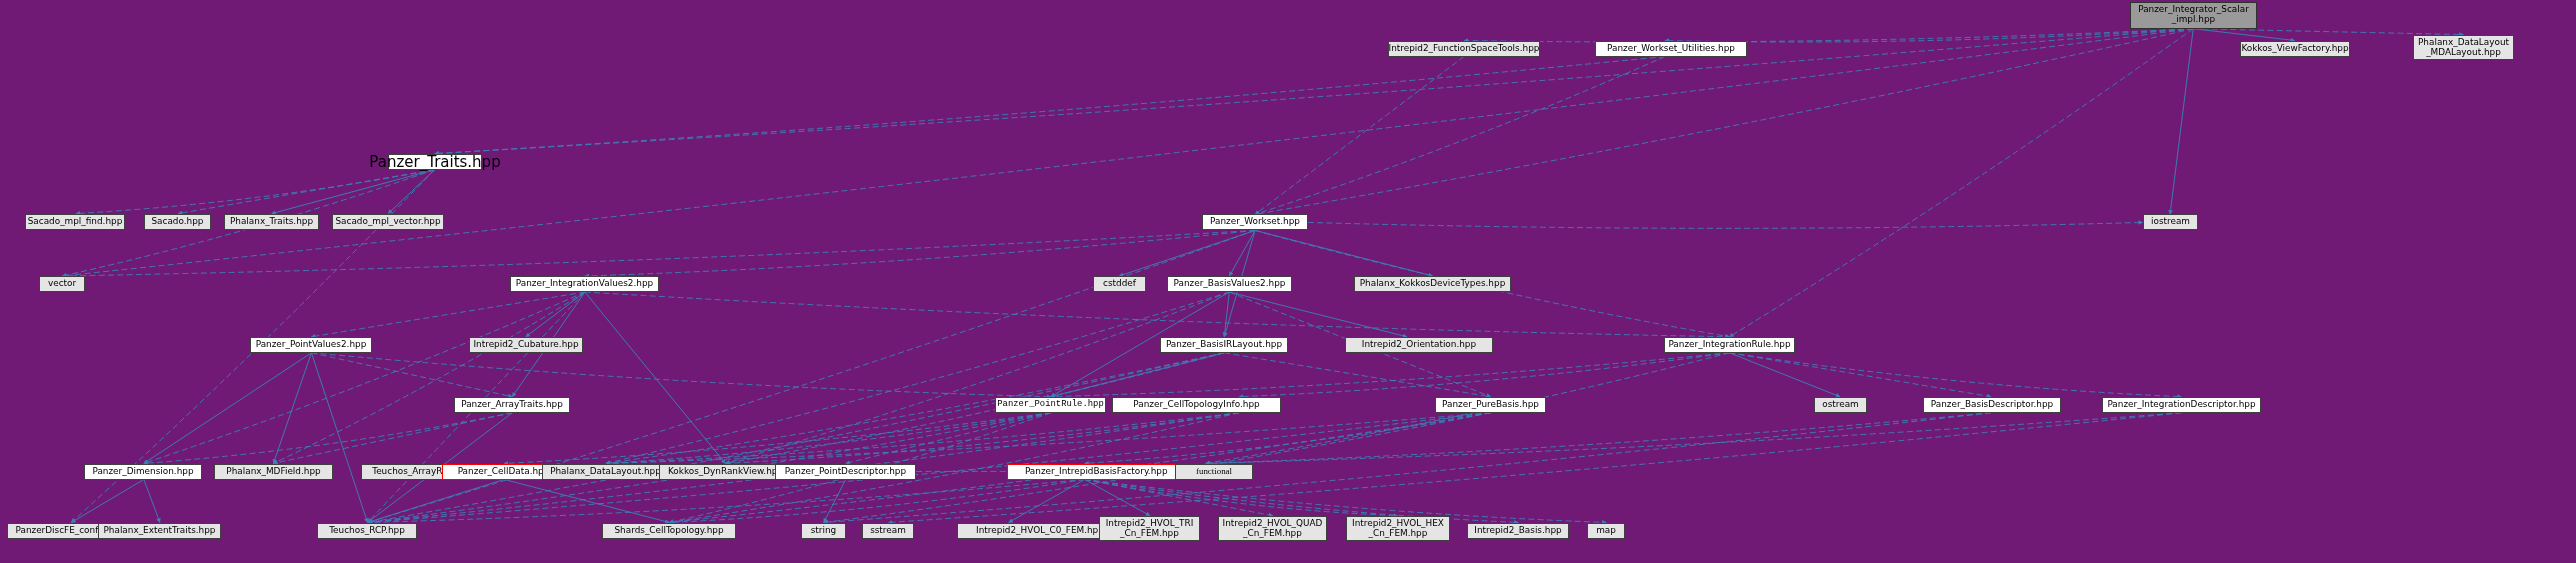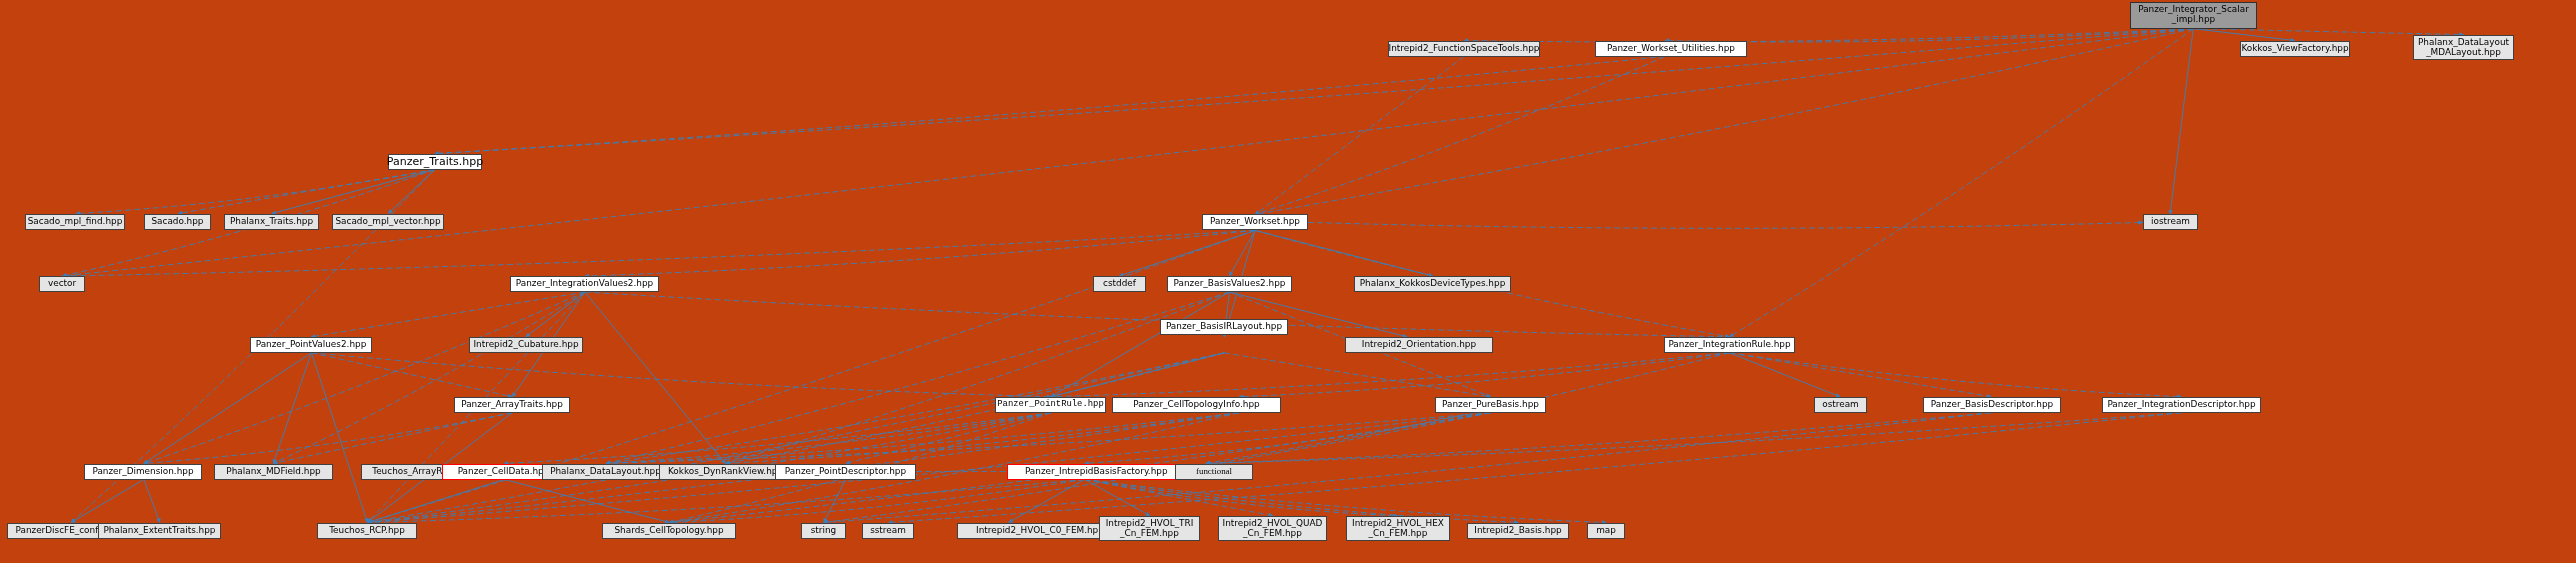--- a/index.html
+++ b/index.html
@@ -1,18 +1,18 @@
 <!DOCTYPE html>
 <html style="font-size:13.5px"><head>
 <meta charset="utf-8">
 <title>Panzer_Integrator_Scalar_impl.hpp include dependency graph</title>
 <style>
   html,body{margin:0;padding:0;background:#ffffff;}
   #canvas{position:relative;width:2576px;height:563px;overflow:hidden;
-          font-family:"DejaVu Sans","Liberation Sans",sans-serif;background:#c2410c;}
+          font-family:"DejaVu Sans","Liberation Sans",sans-serif;background:#701a75;}
   #edges{position:absolute;left:0;top:0;width:2576px;height:563px;}
   .node{position:absolute;box-sizing:border-box;display:flex;align-items:center;
         justify-content:center;text-align:center;background:#e5e5e5;
         border:0.8px solid #404040;color:#000;line-height:1.12;
         white-space:pre-line;padding:0.8px 2.5px;}
   .node.white{background:#ffffff;border:0.8px solid #404040;}
   .node.root{background:#9a9a9a;border:0.8px solid #303030;}
   .node.red{background:#ffffff;border:1.7px solid #ff0000;}
 </style>
 </head>
@@ -119,35 +119,35 @@
       <path d="M 1284.5 568 Q 859.75 607.5 435 619" fill="none" stroke="#3d7fb8" stroke-width="1.1" stroke-dasharray="7,4" marker-end="url(#ah)"></path>
     </svg>
   <div id="nodes">
       <div class="node root" style="left: 2130px; top: 1.7px; width: 127px; height: 27px; font-size: 8.9px;">Panzer_Integrator_Scalar
 _impl.hpp</div>
       <div class="node " style="left: 2240px; top: 41px; width: 110px; height: 16px; font-size: 8.9px;">Kokkos_ViewFactory.hpp</div>
       <div class="node " style="left: 2413px; top: 35px; width: 101px; height: 25px; font-size: 8.9px;">Phalanx_DataLayout
 _MDALayout.hpp</div>
       <div class="node " style="left: 1388px; top: 41px; width: 152px; height: 16px; font-size: 8.9px;">Intrepid2_FunctionSpaceTools.hpp</div>
       <div class="node white" style="left: 1595px; top: 41px; width: 152px; height: 16px; font-size: 8.9px;">Panzer_Workset_Utilities.hpp</div>
-      <div class="node white" style="left: 388px; top: 154px; width: 94px; height: 16px; font-size: 11px;">Panzer_Traits.hpp</div>
+      <div class="node white" style="left: 388px; top: 154px; width: 94px; height: 16px; font-size: 15px;">Panzer_Traits.hpp</div>
       <div class="node " style="left: 25px; top: 214px; width: 100px; height: 16px; font-size: 8.9px;">Sacado_mpl_find.hpp</div>
       <div class="node " style="left: 144px; top: 214px; width: 67px; height: 16px; font-size: 8.9px;">Sacado.hpp</div>
       <div class="node " style="left: 224px; top: 214px; width: 95px; height: 16px; font-size: 8.9px;">Phalanx_Traits.hpp</div>
       <div class="node " style="left: 332px; top: 214px; width: 112px; height: 16px; font-size: 8.9px;">Sacado_mpl_vector.hpp</div>
       <div class="node white" style="left: 1202px; top: 214px; width: 106px; height: 16px; font-size: 8.9px;">Panzer_Workset.hpp</div>
       <div class="node " style="left: 2143px; top: 214px; width: 55px; height: 16px; font-size: 8.9px;">iostream</div>
       <div class="node " style="left: 39px; top: 276px; width: 46px; height: 16px; font-size: 8.9px;">vector</div>
       <div class="node white" style="left: 510px; top: 276px; width: 149px; height: 16px; font-size: 8.9px;">Panzer_IntegrationValues2.hpp</div>
       <div class="node " style="left: 1093px; top: 276px; width: 53px; height: 16px; font-size: 8.9px;">cstddef</div>
       <div class="node white" style="left: 1167px; top: 276px; width: 125px; height: 16px; font-size: 8.9px;">Panzer_BasisValues2.hpp</div>
       <div class="node " style="left: 1354px; top: 276px; width: 157px; height: 16px; font-size: 8.9px;">Phalanx_KokkosDeviceTypes.hpp</div>
       <div class="node white" style="left: 250px; top: 337px; width: 122px; height: 16px; font-size: 8.9px;">Panzer_PointValues2.hpp</div>
       <div class="node " style="left: 469px; top: 337px; width: 114px; height: 16px; font-size: 8.9px;">Intrepid2_Cubature.hpp</div>
-      <div class="node white" style="left: 1160px; top: 319px; width: 128px; height: 16px; font-size: 8.9px;">Panzer_BasisIRLayout.hpp</div>
+      <div class="node white" style="left: 1160px; top: 337px; width: 128px; height: 16px; font-size: 8.9px;">Panzer_BasisIRLayout.hpp</div>
       <div class="node " style="left: 1345px; top: 337px; width: 148px; height: 16px; font-size: 8.9px;">Intrepid2_Orientation.hpp</div>
       <div class="node white" style="left: 1664px; top: 337px; width: 131px; height: 16px; font-size: 8.9px;">Panzer_IntegrationRule.hpp</div>
       <div class="node white" style="left: 454px; top: 397px; width: 116px; height: 16px; font-size: 8.9px;">Panzer_ArrayTraits.hpp</div>
       <div class="node white" style="left: 995px; top: 397px; width: 111px; height: 16px; font-size: 8.9px; font-family: Liberation Mono, monospace;">Panzer_PointRule.hpp</div>
       <div class="node white" style="left: 1112px; top: 397px; width: 169px; height: 16px; font-size: 8.9px;">Panzer_CellTopologyInfo.hpp</div>
       <div class="node white" style="left: 1435px; top: 397px; width: 111px; height: 16px; font-size: 8.9px;">Panzer_PureBasis.hpp</div>
       <div class="node " style="left: 1814px; top: 397px; width: 53px; height: 16px; font-size: 8.9px;">ostream</div>
       <div class="node white" style="left: 1923px; top: 397px; width: 138px; height: 16px; font-size: 8.9px;">Panzer_BasisDescriptor.hpp</div>
       <div class="node white" style="left: 2102px; top: 397px; width: 159px; height: 16px; font-size: 8.9px;">Panzer_IntegrationDescriptor.hpp</div>
       <div class="node white" style="left: 84px; top: 464px; width: 118px; height: 16px; font-size: 8.9px;">Panzer_Dimension.hpp</div>

